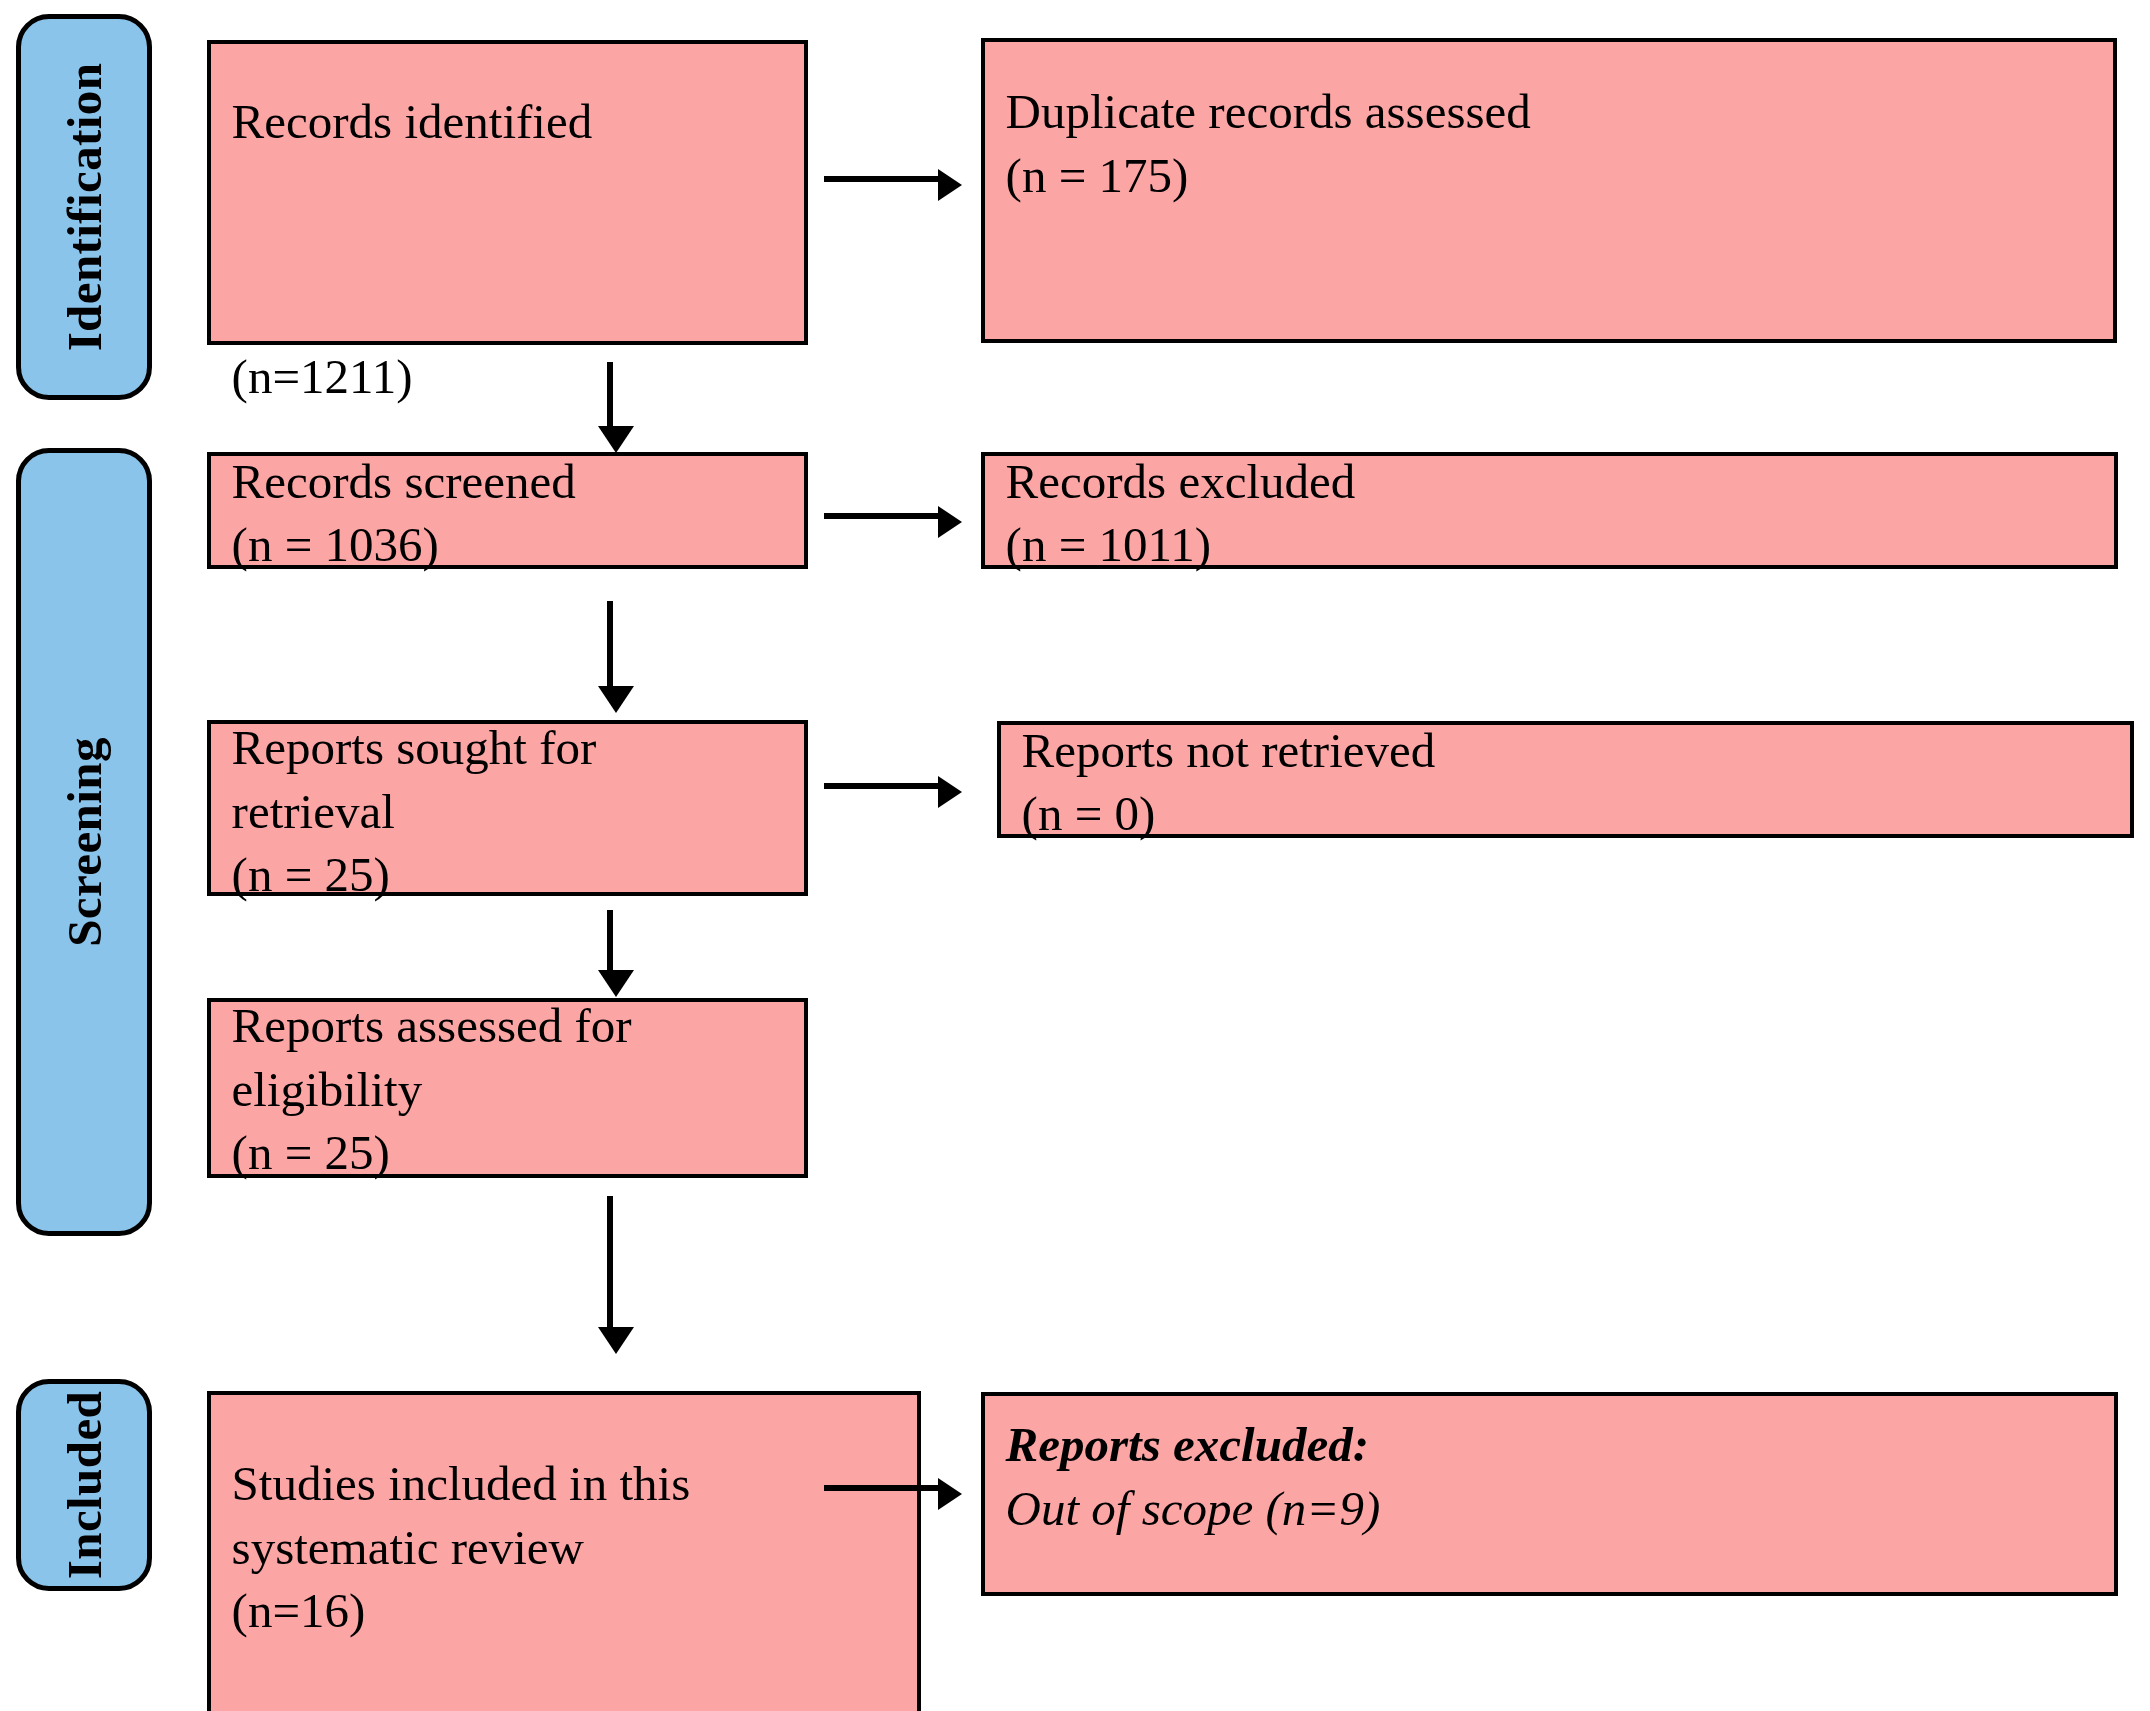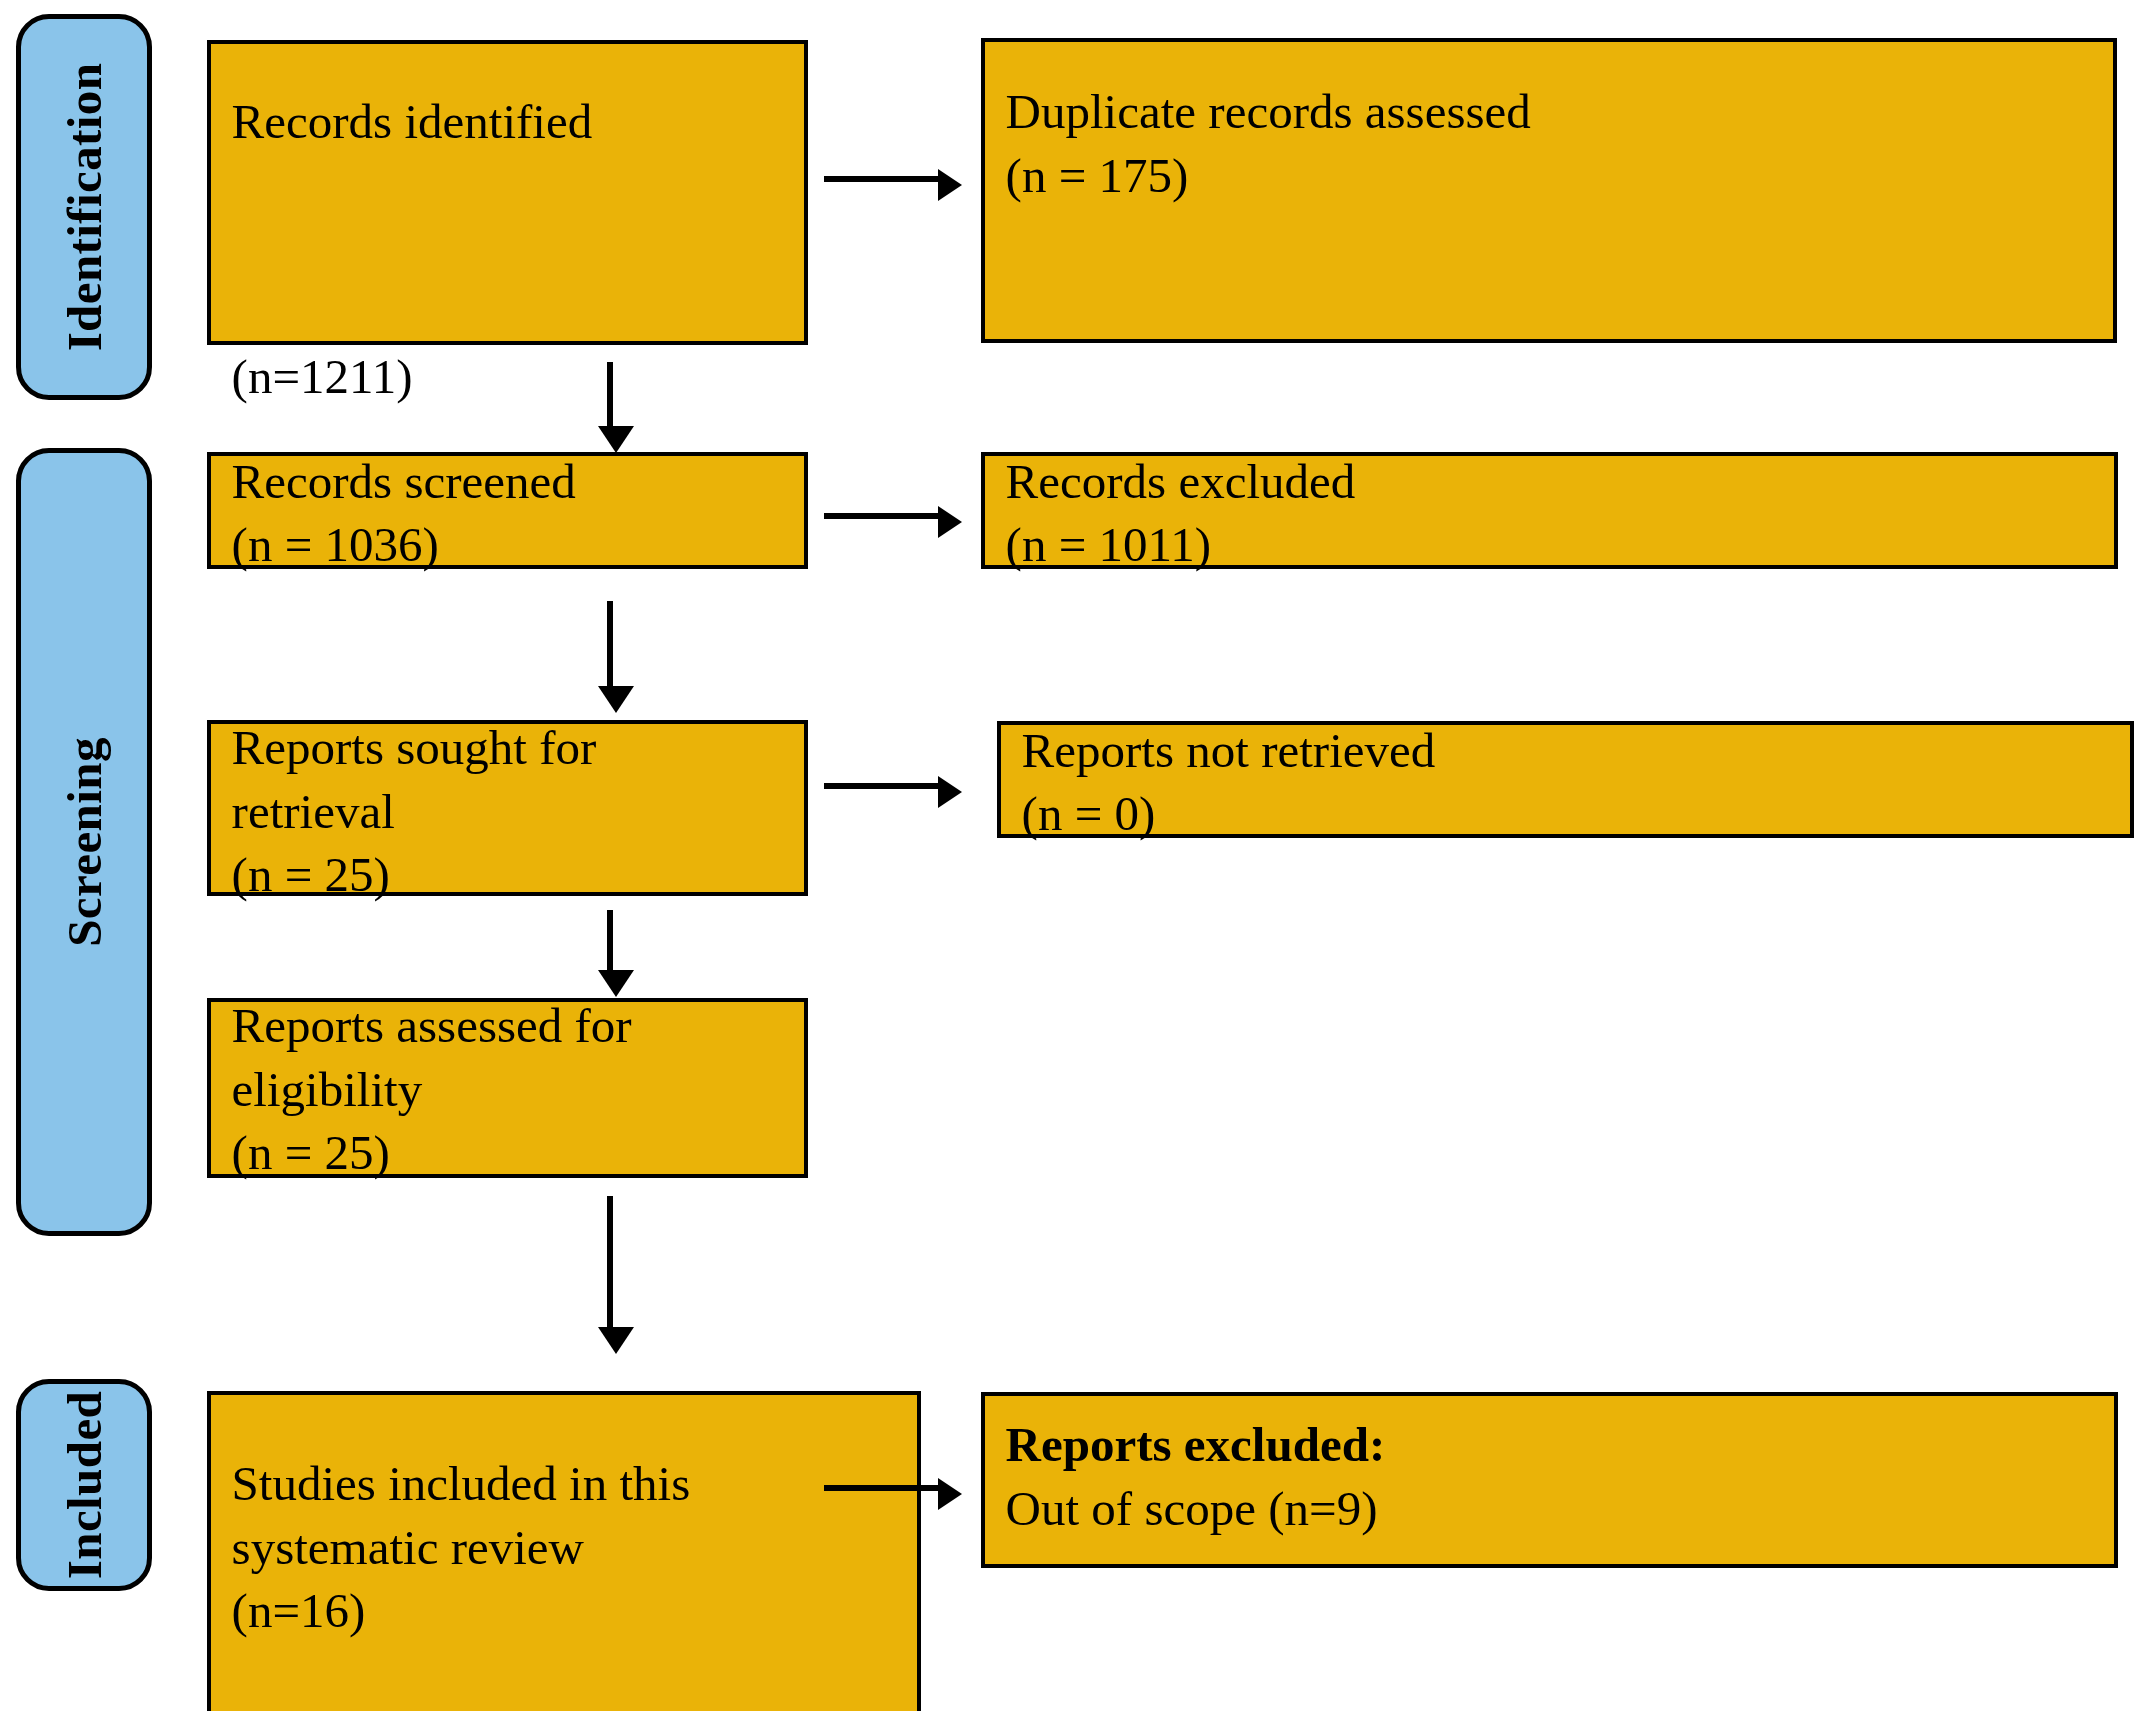--- a/index.html
+++ b/index.html
@@ -34,21 +34,21 @@
     font-weight: bold;
     font-size: 49px;
     letter-spacing: 0.4px;
     color: #000000;
     line-height: 1;
   }
 
   
   .box {
     position: absolute;
-    background: #eab308;
+    background: #fca5a5;
     border: 4.7px solid #000000;
     box-sizing: border-box;
   }
   .box-text {
     position: absolute;
     left: 20.6px;
     right: 11px;
     color: #000000;
     font-size: 49px;
     line-height: 1.30;
@@ -180,21 +180,21 @@
   <div class="box" style="left:207px; top:1391px; width:714px; height:346px;padding-left:19px;">
     <div class="box-text" style="top:57px; white-space:normal;">
       <div>Studies included in this</div>
       <div>systematic review</div>
       <div>(n=16)</div>
     </div>
   </div>
 
   <div class="h-arrow" style="left:824px; top:1485px; width:117px;"></div>
 
-  <div class="box" style="left:981px; top:1392px; width:1137px; height:176px;">
+  <div class="box" style="left:981px; top:1392px; width:1137px; height:204px;font-style:italic;">
     <div class="box-text" style="top:17.4px; white-space:normal;">
       <div class="bold-lead">Reports excluded:</div>
       <div>Out of scope (n=9)</div>
     </div>
   </div>
 
 </div>
 
 
 </body></html>

